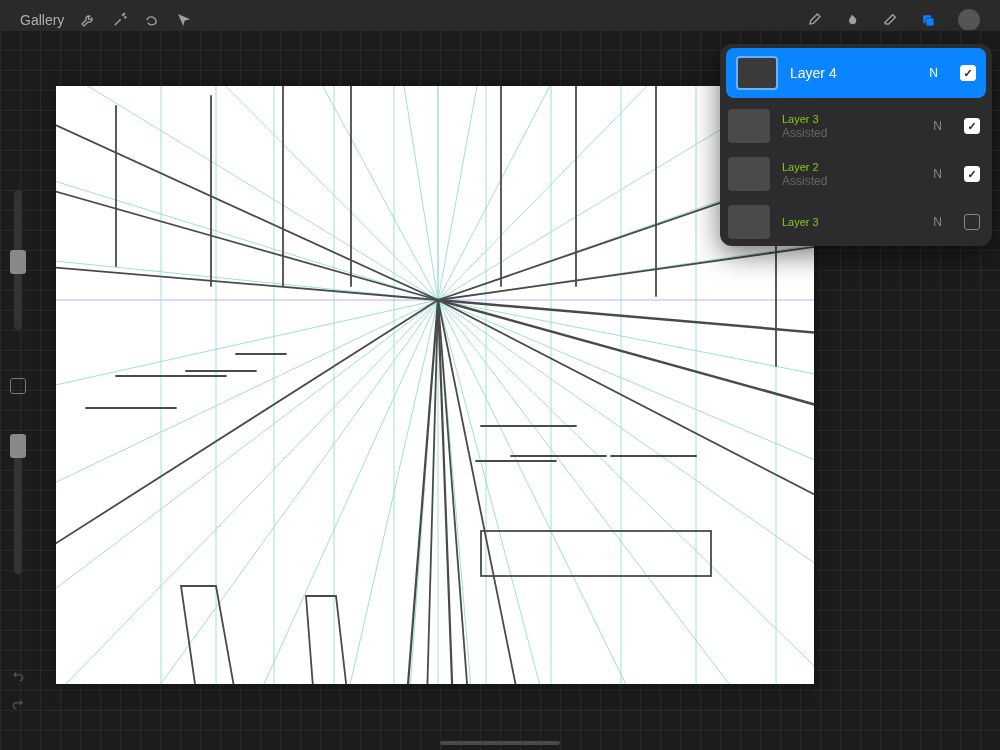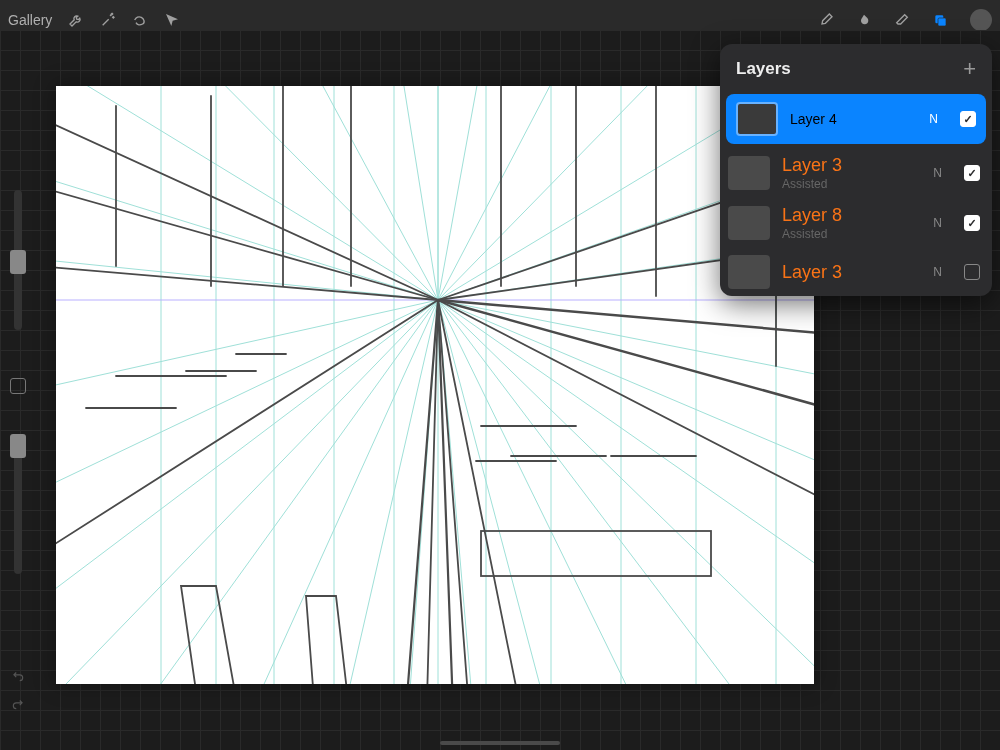--- a/index.html
+++ b/index.html
@@ -1,19 +1,19 @@
 <!DOCTYPE html>
 <html><head>
 <meta charset="utf-8">
 <style>
   * { margin: 0; padding: 0; box-sizing: border-box; font-family: -apple-system, BlinkMacSystemFont, "Segoe UI", sans-serif; }
   body { width: 1000px; height: 750px; background: #1a1a1a; overflow: hidden; position: relative; }
 
   
-  .toolbar { height: 40px; background: #2a2a2a; display: flex; align-items: center; padding: 0 8px; }
+  .toolbar { height: 40px; background: #2a2a2a; display: flex; align-items: center; padding: 0 20px; }
   .toolbar-left { display: flex; align-items: center; gap: 16px; }
   .toolbar-right { margin-left: auto; display: flex; align-items: center; gap: 22px; }
   .gallery-label { color: #b0b0b0; font-size: 14px; font-weight: 400; }
   .toolbar-icon { width: 16px; height: 16px; color: #a0a0a0; cursor: pointer; display: flex; align-items: center; justify-content: center; }
   .toolbar-icon svg { width: 100%; height: 100%; }
   .toolbar-icon.active { color: #0a84ff; }
   .color-dot { width: 22px; height: 22px; border-radius: 50%; background: #555; cursor: pointer; }
 
   
   .grid-bg { position: absolute; top: 30px; left: 0; right: 0; bottom: 0;
@@ -38,22 +38,22 @@
   .layers-panel { position: absolute; top: 44px; right: 8px; width: 272px; background: #2c2c2e; border-radius: 12px; box-shadow: 0 8px 28px rgba(0,0,0,.55); overflow: hidden; }
   .layers-header { display: flex; align-items: center; justify-content: space-between; padding: 14px 16px 10px 16px; }
   .layers-title { color: #eee; font-size: 17px; font-weight: 600; }
   .add-icon { color: #999; cursor: pointer; font-size: 22px; line-height: 1; }
   .layer-row { display: flex; align-items: center; padding: 7px 12px 7px 8px; gap: 12px; }
   .layer-row.selected { background: #0a84ff; border-radius: 8px; margin: 4px 6px; padding: 8px 10px; }
   .layer-thumb { width: 42px; height: 34px; background: #4a4a4a; border-radius: 4px; flex-shrink: 0; }
   .layer-row.selected .layer-thumb { background: #3a3a3a; border: 2px solid #68b2ff; }
   .layer-thumb.bg { background: #fff; }
   .layer-info { flex: 1; display: flex; flex-direction: column; }
-  .layer-name { color: #f97316; font-size: 18px; }
-  .layer-row.selected .layer-name { color: #000000; font-size: 14px; }
+  .layer-name { color: #84cc16; font-size: 11px; }
+  .layer-row.selected .layer-name { color: #ffffff; font-size: 14px; }
   .layer-sub { color: #666; font-size: 12px; margin-top: 1px; }
   .layer-blend { color: #888; font-size: 12px; margin-right: 10px; }
   .layer-row.selected .layer-blend { color: #fff; }
   .layer-check { width: 16px; height: 16px; border: 1.5px solid #888; border-radius: 3px; display: flex; align-items: center; justify-content: center; cursor: pointer; }
   .layer-check.checked { background: #fff; border-color: #fff; }
   .layer-row.selected .layer-check.checked { background: #fff; }
   .layer-check.checked::after { content: "✓"; color: #2c2c2e; font-size: 11px; font-weight: bold; }
 
   
   .home-ind { position: absolute; bottom: 5px; left: 50%; transform: translateX(-50%); width: 120px; height: 4px; border-radius: 3px; background: #4a4a4a; }
@@ -219,24 +219,20 @@
     <span><svg viewBox="0 0 24 24" fill="none" stroke="currentColor" stroke-width="2">
           <path d="M9 14l-4-4 4-4M5 10h10a5 5 0 0 1 0 10"></path>
         </svg></span>
     <span><svg viewBox="0 0 24 24" fill="none" stroke="currentColor" stroke-width="2">
           <path d="M15 14l4-4-4-4M19 10H9a5 5 0 0 0 0 10"></path>
         </svg></span>
   </div>
 </div>
 
 <div class="layers-panel">
-  <div class="layers-header">
-    <span class="layers-title">Layers</span>
-    <span class="add-icon">+</span>
-  </div>
   <div id="layers-list">
       <div class="layer-row selected">
         <div class="layer-thumb "></div>
         <div class="layer-info">
           <span class="layer-name">Layer 4</span>
         </div>
         <span class="layer-blend">N</span>
         <span class="layer-check checked"></span>
       </div>
       <div class="layer-row">
@@ -244,21 +240,21 @@
         <div class="layer-info">
           <span class="layer-name">Layer 3</span>
           <span class="layer-sub">Assisted</span>
         </div>
         <span class="layer-blend">N</span>
         <span class="layer-check checked"></span>
       </div>
       <div class="layer-row">
         <div class="layer-thumb "></div>
         <div class="layer-info">
-          <span class="layer-name">Layer 8</span>
+          <span class="layer-name">Layer 2</span>
           <span class="layer-sub">Assisted</span>
         </div>
         <span class="layer-blend">N</span>
         <span class="layer-check checked"></span>
       </div>
       <div class="layer-row">
         <div class="layer-thumb "></div>
         <div class="layer-info">
           <span class="layer-name">Layer 3</span>
         </div>

